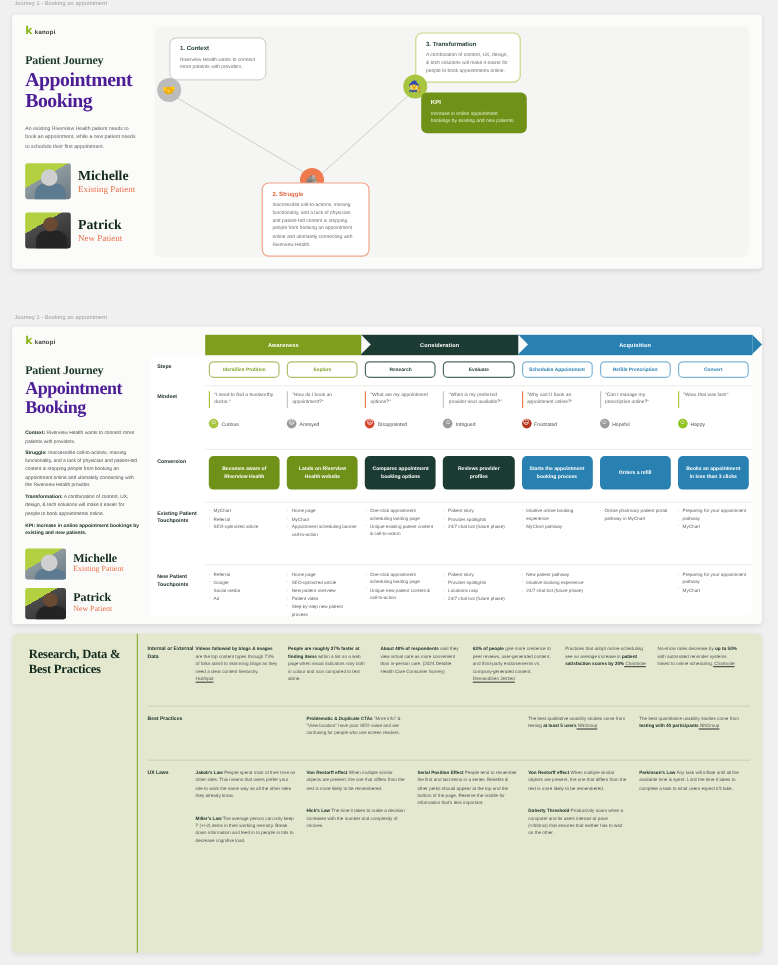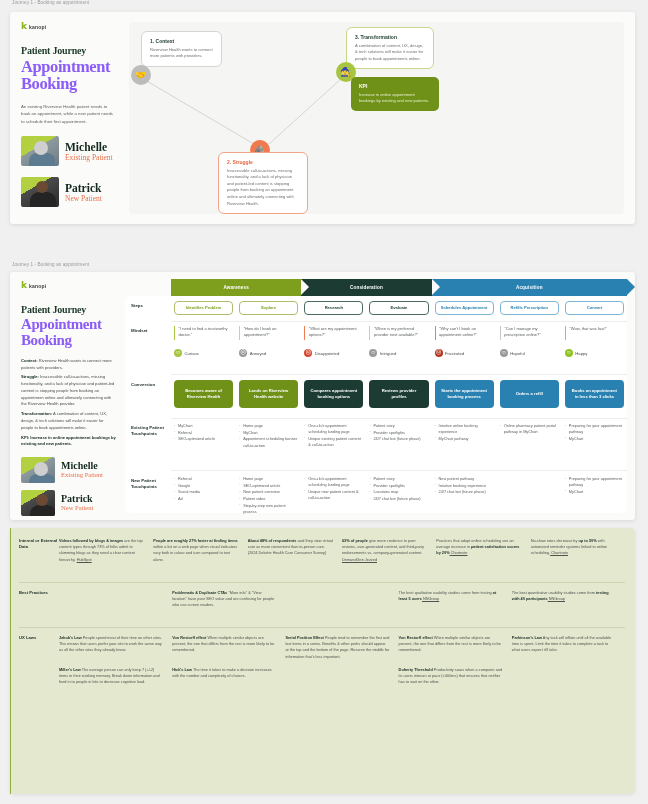--- a/index.html
+++ b/index.html
@@ -32,21 +32,21 @@
     font-family: "DejaVu Sans", sans-serif; line-height: 1;
   }
   .logo-text { font-size: 5px; font-weight: 700; color: #3c3c3c; letter-spacing: .2px; }
 
   .eyebrow {
     font-family: "Liberation Serif", serif;
     font-size: 10px; color: #1d3a2b; font-weight: 700; letter-spacing: -.2px;
   }
   .bigtitle {
     font-family: "Liberation Serif", serif;
-    font-size: 16.5px; line-height: 1.06; color: #8b5cf6; font-weight: 700;
+    font-size: 16.5px; line-height: 1.06; color: #4c1d95; font-weight: 700;
     letter-spacing: -.4px; margin-top: 2px;
   }
   .lede { font-size: 4.3px; line-height: 1.72; color: #5d6260; margin-top: 10px; }
 
   .persona { display: flex; align-items: center; gap: 6px; margin-top: 11px; }
   .persona-photo {
     width: 38px; height: 30px; border-radius: 2px; position: relative;
     overflow: hidden; background: #a8cc3c; flex: none;
   }
   .persona-photo.p1 { background: linear-gradient(150deg,#b2d03f 0%,#b2d03f 40%,#8d9a9e 40%,#6d7a84 100%); }
@@ -554,20 +554,21 @@
                 <li>Preparing for your appointment pathway</li>
                 <li>MyChart</li>
               </ul>
             </div>
           </div>
       </div>
     </div>
   </div>
 
   <div id="slide3">
+    <div class="s3-title">Research, Data &amp; Best Practices</div>
     <div class="s3-body" id="s3-holder">
         <div class="r3row">
           <div class="r3label">Internal or External Data</div>
           <div class="r3cells">
             <div class="r3cell">
               <div class="blk"><b>Videos followed by blogs &amp; images</b> <span> are the top content types through 73% of folks admit to skimming blogs as they need a clear content hierarchy. </span><u> HubSpot</u></div>
             </div>
             <div class="r3cell">
               <div class="blk"><b>People are roughly 27% faster at finding items</b> <span> within a list on a web page when visual indicators vary both in colour and icon compared to text alone.</span></div>
             </div>

